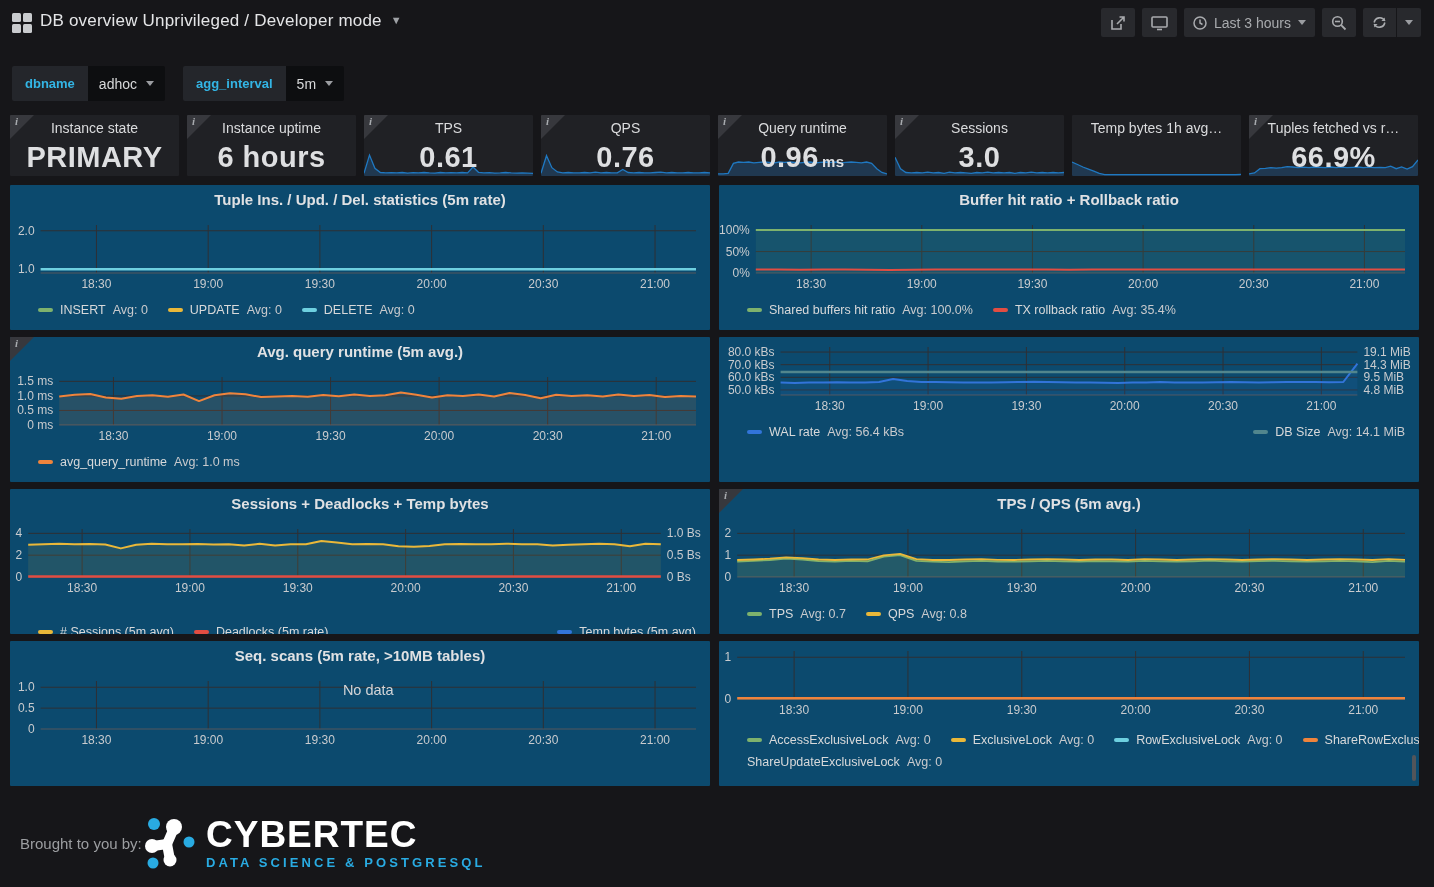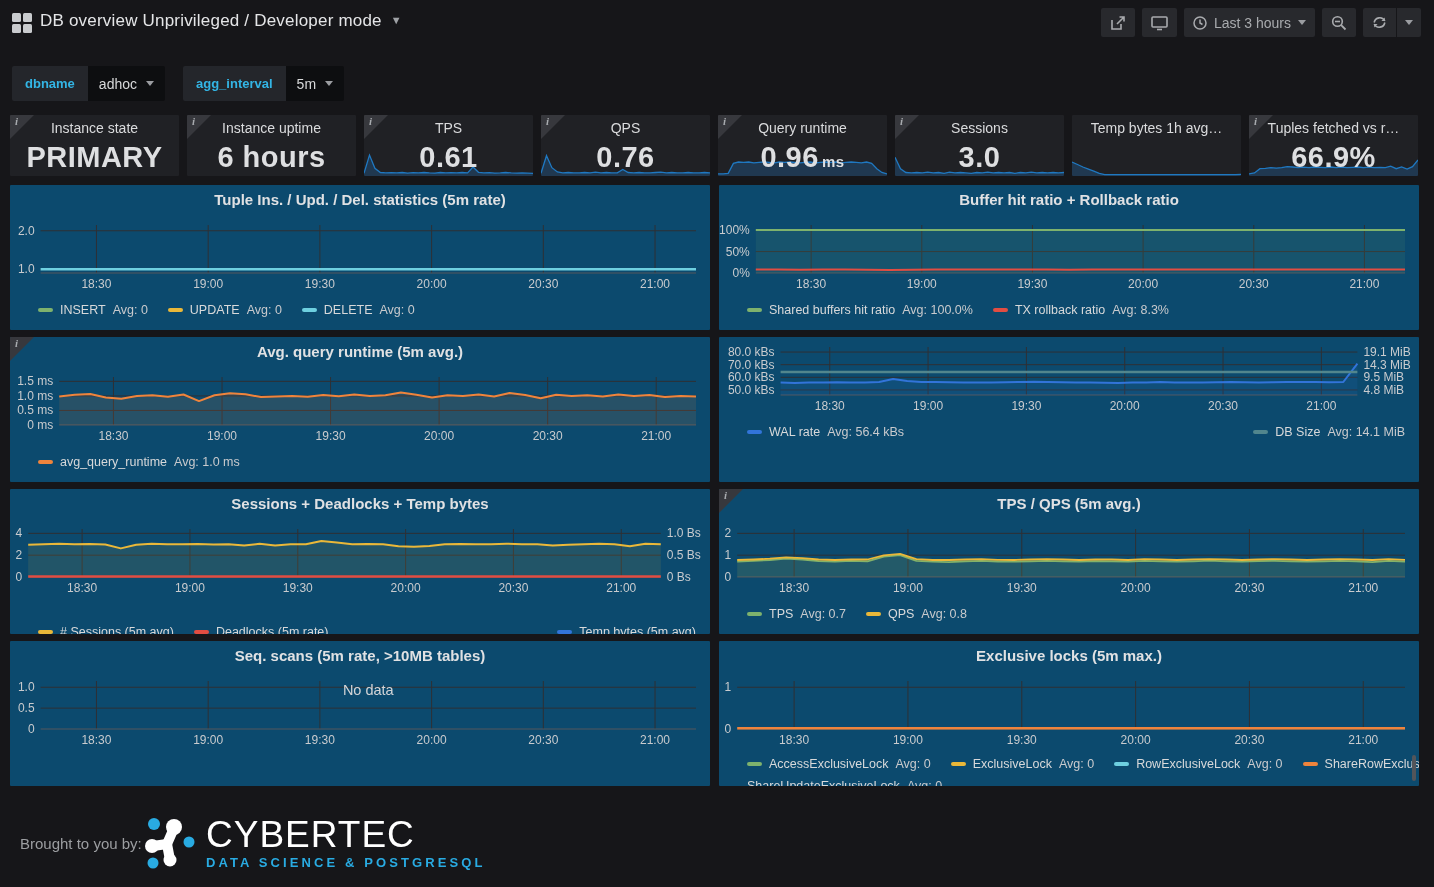--- a/index.html
+++ b/index.html
@@ -50,21 +50,21 @@
     color:#e0e1e3;white-space:nowrap;cursor:pointer;}
   .legend{display:flex;align-items:center;gap:20px;padding-left:28px;height:18px;font-size:12.5px;color:#d8d9da;}
   .litem{display:flex;align-items:center;gap:7px;cursor:pointer;white-space:nowrap;}
   .lswatch{width:15px;height:4px;border-radius:2px;display:inline-block;}
   .lavg{color:#c9cacd;}
   .lright{margin-left:auto;padding-right:14px;align-items:flex-end;}
   .scrollthumb{position:absolute;right:3px;bottom:5px;width:4px;height:26px;background:#53555a;border-radius:2px;cursor:pointer;}
   
   .footer-label{position:absolute;left:20px;top:835px;font-size:15px;color:#9c9ea1;}
   .logo{position:absolute;left:140px;top:815px;display:flex;gap:10px;align-items:center;}
-  .logo-text .t1{font-size:37px;font-weight:normal;color:#ffffff;letter-spacing:1px;line-height:36px;}
+  .logo-text .t1{font-size:37px;font-weight:bold;color:#ffffff;letter-spacing:1px;line-height:36px;}
   .logo-text .t2{font-size:13px;font-weight:bold;color:#29abe2;letter-spacing:3.1px;margin-top:2px;}
 </style>
 </head>
 <body>
 
 <div class="navbar">
   <div class="dash-icon">
     <span></span>
       <span></span>
       <span></span>
@@ -273,21 +273,21 @@
         <polyline points="36.8,54.5 59.2,54.6 81.6,54.7 104.0,54.6 126.3,54.5 148.7,54.7 171.1,55.0 193.5,54.7 215.9,54.6 238.3,54.5 260.7,54.6 283.0,54.6 305.4,54.5 327.8,54.6 350.2,54.7 372.6,54.6 395.0,54.5 417.4,54.6 439.8,54.6 462.1,54.6 484.5,54.5 506.9,54.6 529.3,54.6 551.7,54.6 574.1,54.6 596.5,54.5 618.8,54.6 641.2,54.6 663.6,54.6 686.0,54.6" fill="none" stroke="#E24D42" stroke-width="2" stroke-linejoin="round"></polyline>
       </svg><div class="legend" style="margin-top:2px">
         <div class="litem">
           <span class="lswatch" style="background:#7EB26D"></span>
           <span>Shared buffers hit ratio</span>
           <span class="lavg">Avg: 100.0%</span>
         </div>
         <div class="litem">
           <span class="lswatch" style="background:#E24D42"></span>
           <span>TX rollback ratio</span>
-          <span class="lavg">Avg: 8.3%</span>
+          <span class="lavg">Avg: 35.4%</span>
         </div>
       </div></div>
     <div class="graph-panel" style="left:10px;top:337px"><div class="corner">
         <i>i</i>
       </div><div class="g-title">Avg. query runtime (5m avg.)</div><svg width="700" height="80">
         <line x1="103.47272727272727" y1="10" x2="103.47272727272727" y2="58" stroke="#2e3035" stroke-width="1"></line>
         <line x1="212.0181818181818" y1="10" x2="212.0181818181818" y2="58" stroke="#2e3035" stroke-width="1"></line>
         <line x1="320.56363636363636" y1="10" x2="320.56363636363636" y2="58" stroke="#2e3035" stroke-width="1"></line>
         <line x1="429.10909090909087" y1="10" x2="429.10909090909087" y2="58" stroke="#2e3035" stroke-width="1"></line>
         <line x1="537.6545454545454" y1="10" x2="537.6545454545454" y2="58" stroke="#2e3035" stroke-width="1"></line>
@@ -450,39 +450,39 @@
         <text x="24.6" y="20.26086956521739" text-anchor="end" font-size="12" fill="#c9cbce" font-family="Liberation Sans,sans-serif">1.0</text>
         <line x1="30.6" y1="58" x2="686" y2="58" stroke="#55575c" stroke-width="1"></line>
         <text x="86.45795454545454" y="73" text-anchor="middle" font-size="12" fill="#c9cbce" font-family="Liberation Sans,sans-serif">18:30</text>
         <text x="198.17386363636362" y="73" text-anchor="middle" font-size="12" fill="#c9cbce" font-family="Liberation Sans,sans-serif">19:00</text>
         <text x="309.88977272727277" y="73" text-anchor="middle" font-size="12" fill="#c9cbce" font-family="Liberation Sans,sans-serif">19:30</text>
         <text x="421.60568181818184" y="73" text-anchor="middle" font-size="12" fill="#c9cbce" font-family="Liberation Sans,sans-serif">20:00</text>
         <text x="533.3215909090909" y="73" text-anchor="middle" font-size="12" fill="#c9cbce" font-family="Liberation Sans,sans-serif">20:30</text>
         <text x="645.0375" y="73" text-anchor="middle" font-size="12" fill="#c9cbce" font-family="Liberation Sans,sans-serif">21:00</text>
         <text x="358.3" y="24" text-anchor="middle" font-size="14.5" fill="#d4d5d7" font-family="Liberation Sans,sans-serif">No data</text>
       </svg></div>
-    <div class="graph-panel" style="left:719px;top:641px"><div class="g-title">Exclusive locks (5m max.)</div><svg width="700" height="80">
+    <div class="graph-panel" style="left:719px;top:641px"><svg width="700" height="80">
         <line x1="75.11477272727272" y1="10" x2="75.11477272727272" y2="58" stroke="#2e3035" stroke-width="1"></line>
         <line x1="188.94431818181815" y1="10" x2="188.94431818181815" y2="58" stroke="#2e3035" stroke-width="1"></line>
         <line x1="302.7738636363636" y1="10" x2="302.7738636363636" y2="58" stroke="#2e3035" stroke-width="1"></line>
         <line x1="416.60340909090905" y1="10" x2="416.60340909090905" y2="58" stroke="#2e3035" stroke-width="1"></line>
         <line x1="530.4329545454545" y1="10" x2="530.4329545454545" y2="58" stroke="#2e3035" stroke-width="1"></line>
         <line x1="644.2625" y1="10" x2="644.2625" y2="58" stroke="#2e3035" stroke-width="1"></line>
         <text x="12.2" y="62" text-anchor="end" font-size="12" fill="#c9cbce" font-family="Liberation Sans,sans-serif">0</text>
         <line x1="18.2" y1="16.26086956521739" x2="686" y2="16.26086956521739" stroke="#2e3035" stroke-width="1"></line>
         <text x="12.2" y="20.26086956521739" text-anchor="end" font-size="12" fill="#c9cbce" font-family="Liberation Sans,sans-serif">1</text>
         <line x1="18.2" y1="58" x2="686" y2="58" stroke="#55575c" stroke-width="1"></line>
         <text x="75.11477272727272" y="73" text-anchor="middle" font-size="12" fill="#c9cbce" font-family="Liberation Sans,sans-serif">18:30</text>
         <text x="188.94431818181815" y="73" text-anchor="middle" font-size="12" fill="#c9cbce" font-family="Liberation Sans,sans-serif">19:00</text>
         <text x="302.7738636363636" y="73" text-anchor="middle" font-size="12" fill="#c9cbce" font-family="Liberation Sans,sans-serif">19:30</text>
         <text x="416.60340909090905" y="73" text-anchor="middle" font-size="12" fill="#c9cbce" font-family="Liberation Sans,sans-serif">20:00</text>
         <text x="530.4329545454545" y="73" text-anchor="middle" font-size="12" fill="#c9cbce" font-family="Liberation Sans,sans-serif">20:30</text>
         <text x="644.2625" y="73" text-anchor="middle" font-size="12" fill="#c9cbce" font-family="Liberation Sans,sans-serif">21:00</text>
         <polyline points="18.2,57.2 686.0,57.2" fill="none" stroke="#EF843C" stroke-width="2.5" stroke-linejoin="round"></polyline>
-      </svg><div class="legend" style="margin-top:0">
+      </svg><div class="legend" style="margin-top:6px">
         <div class="litem">
           <span class="lswatch" style="background:#7EB26D"></span>
           <span>AccessExclusiveLock</span>
           <span class="lavg">Avg: 0</span>
         </div>
         <div class="litem">
           <span class="lswatch" style="background:#EAB839"></span>
           <span>ExclusiveLock</span>
           <span class="lavg">Avg: 0</span>
         </div>

